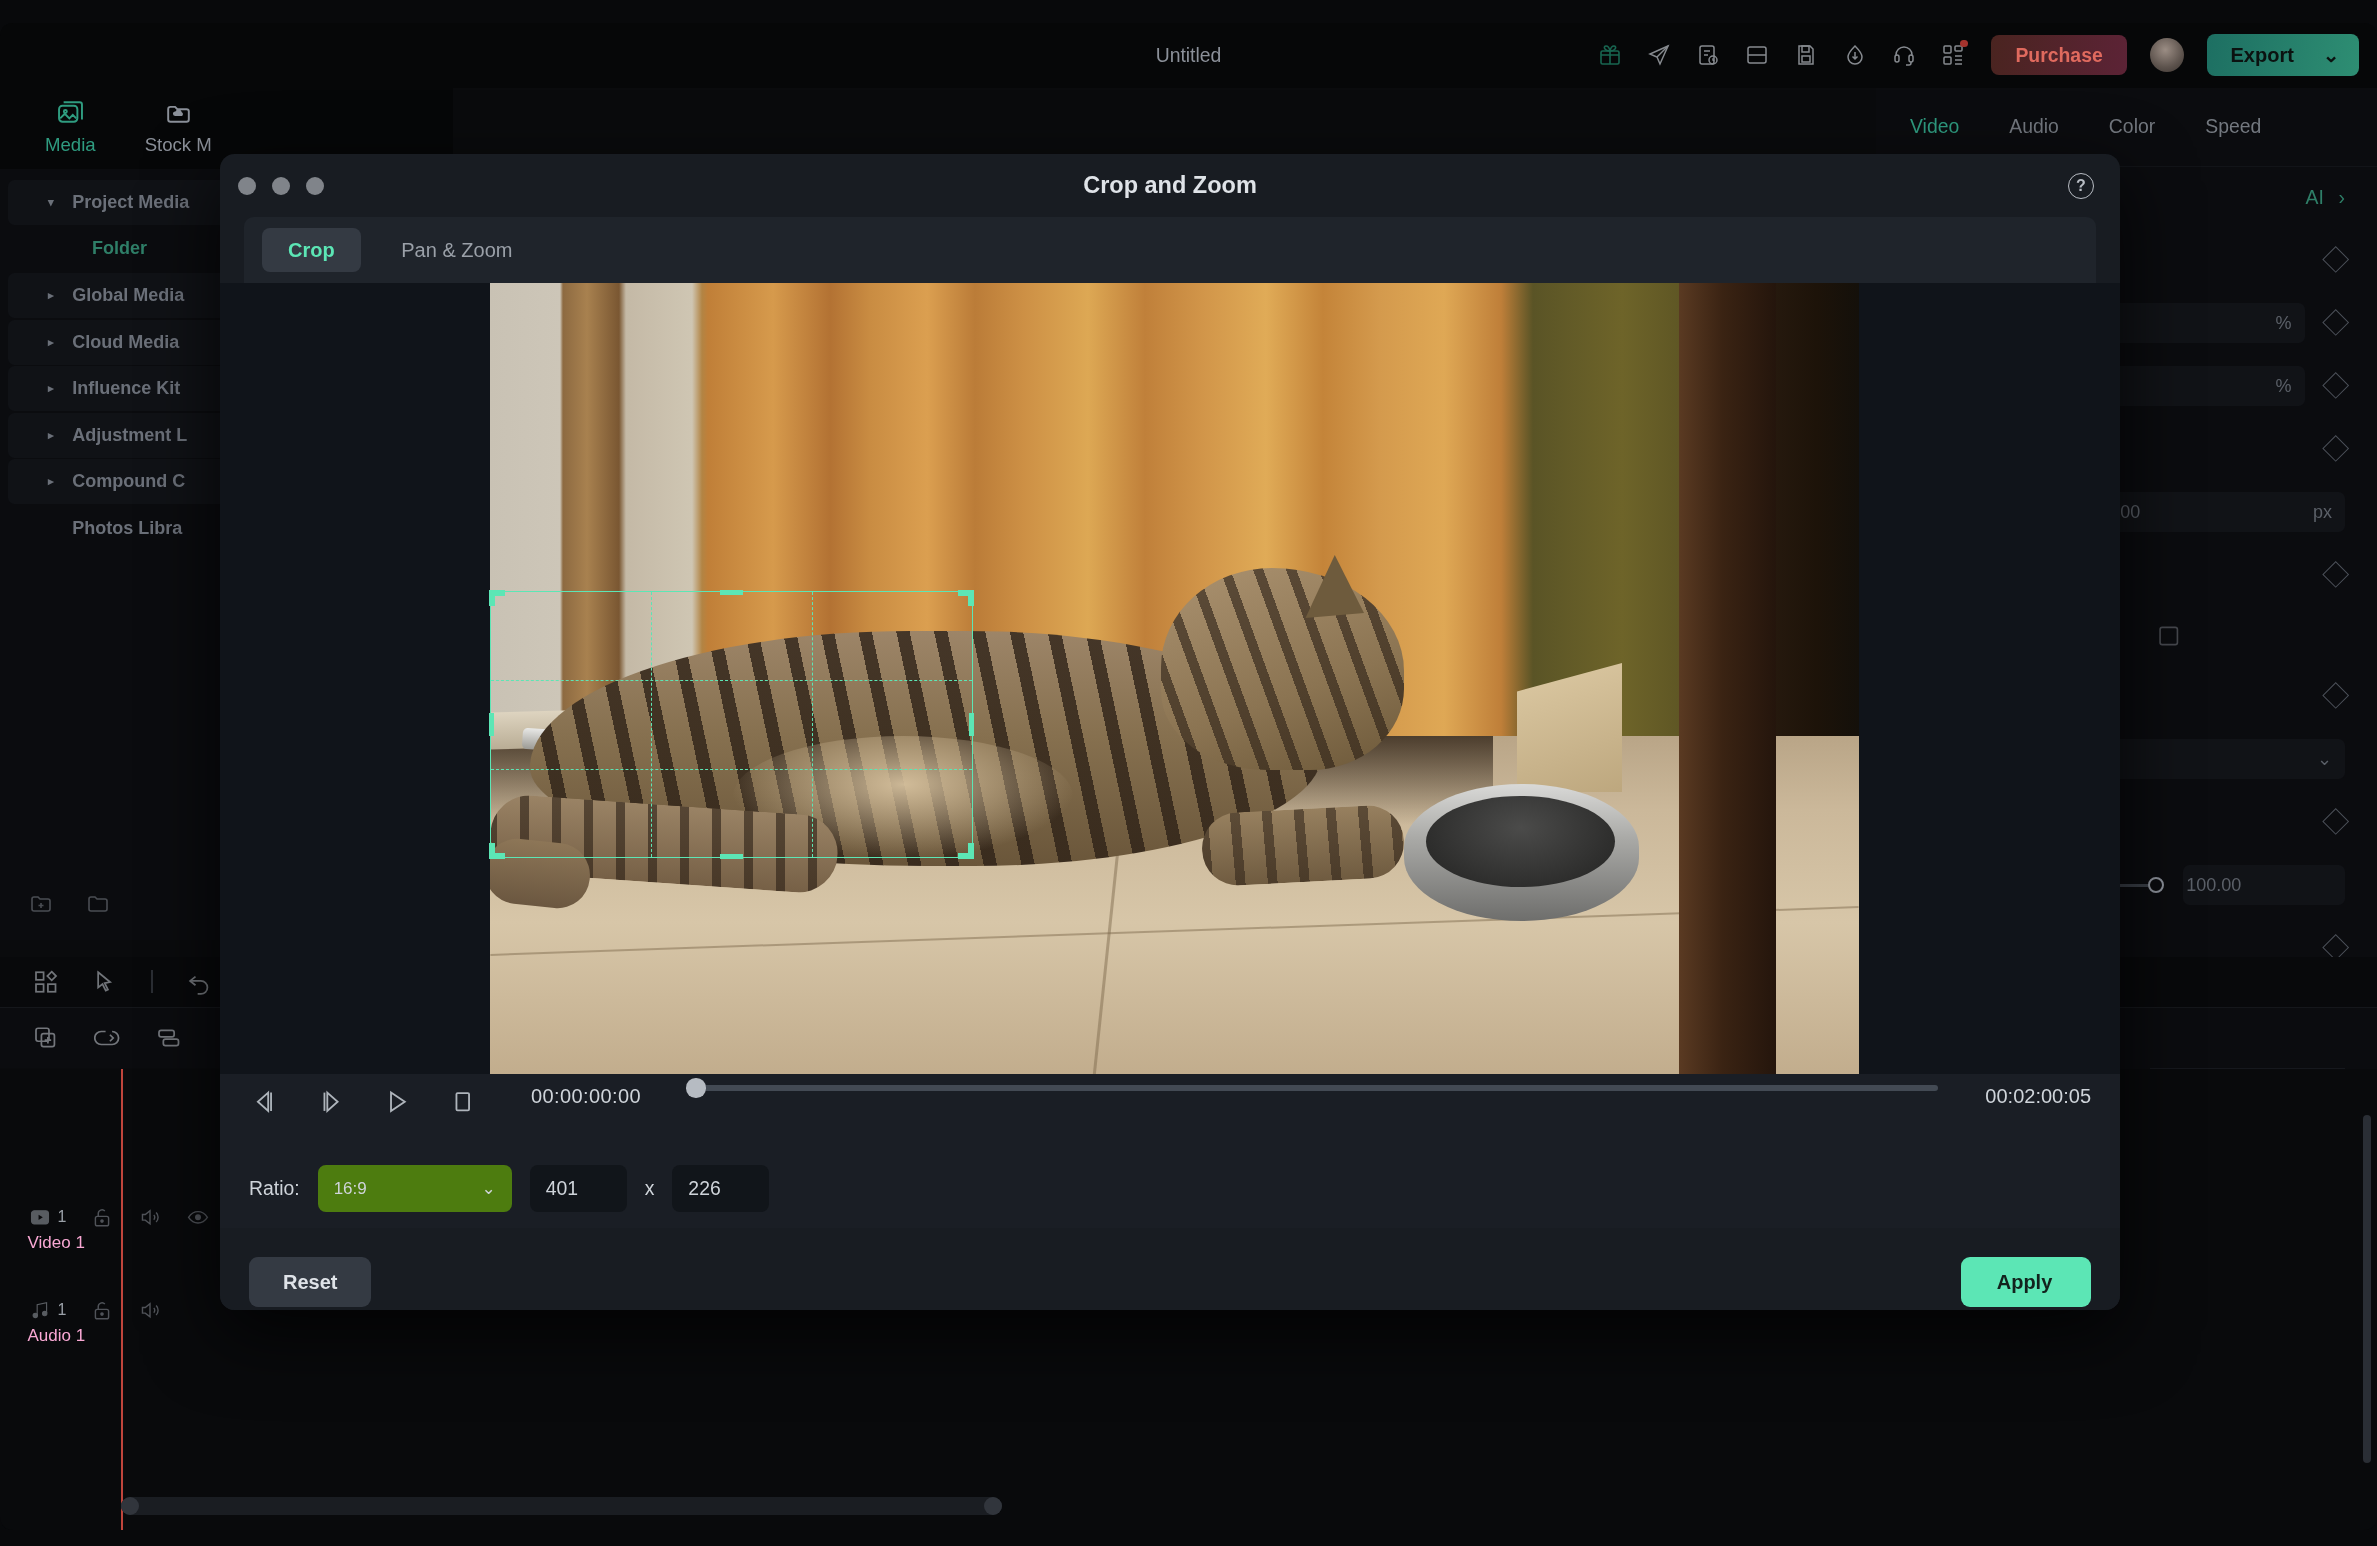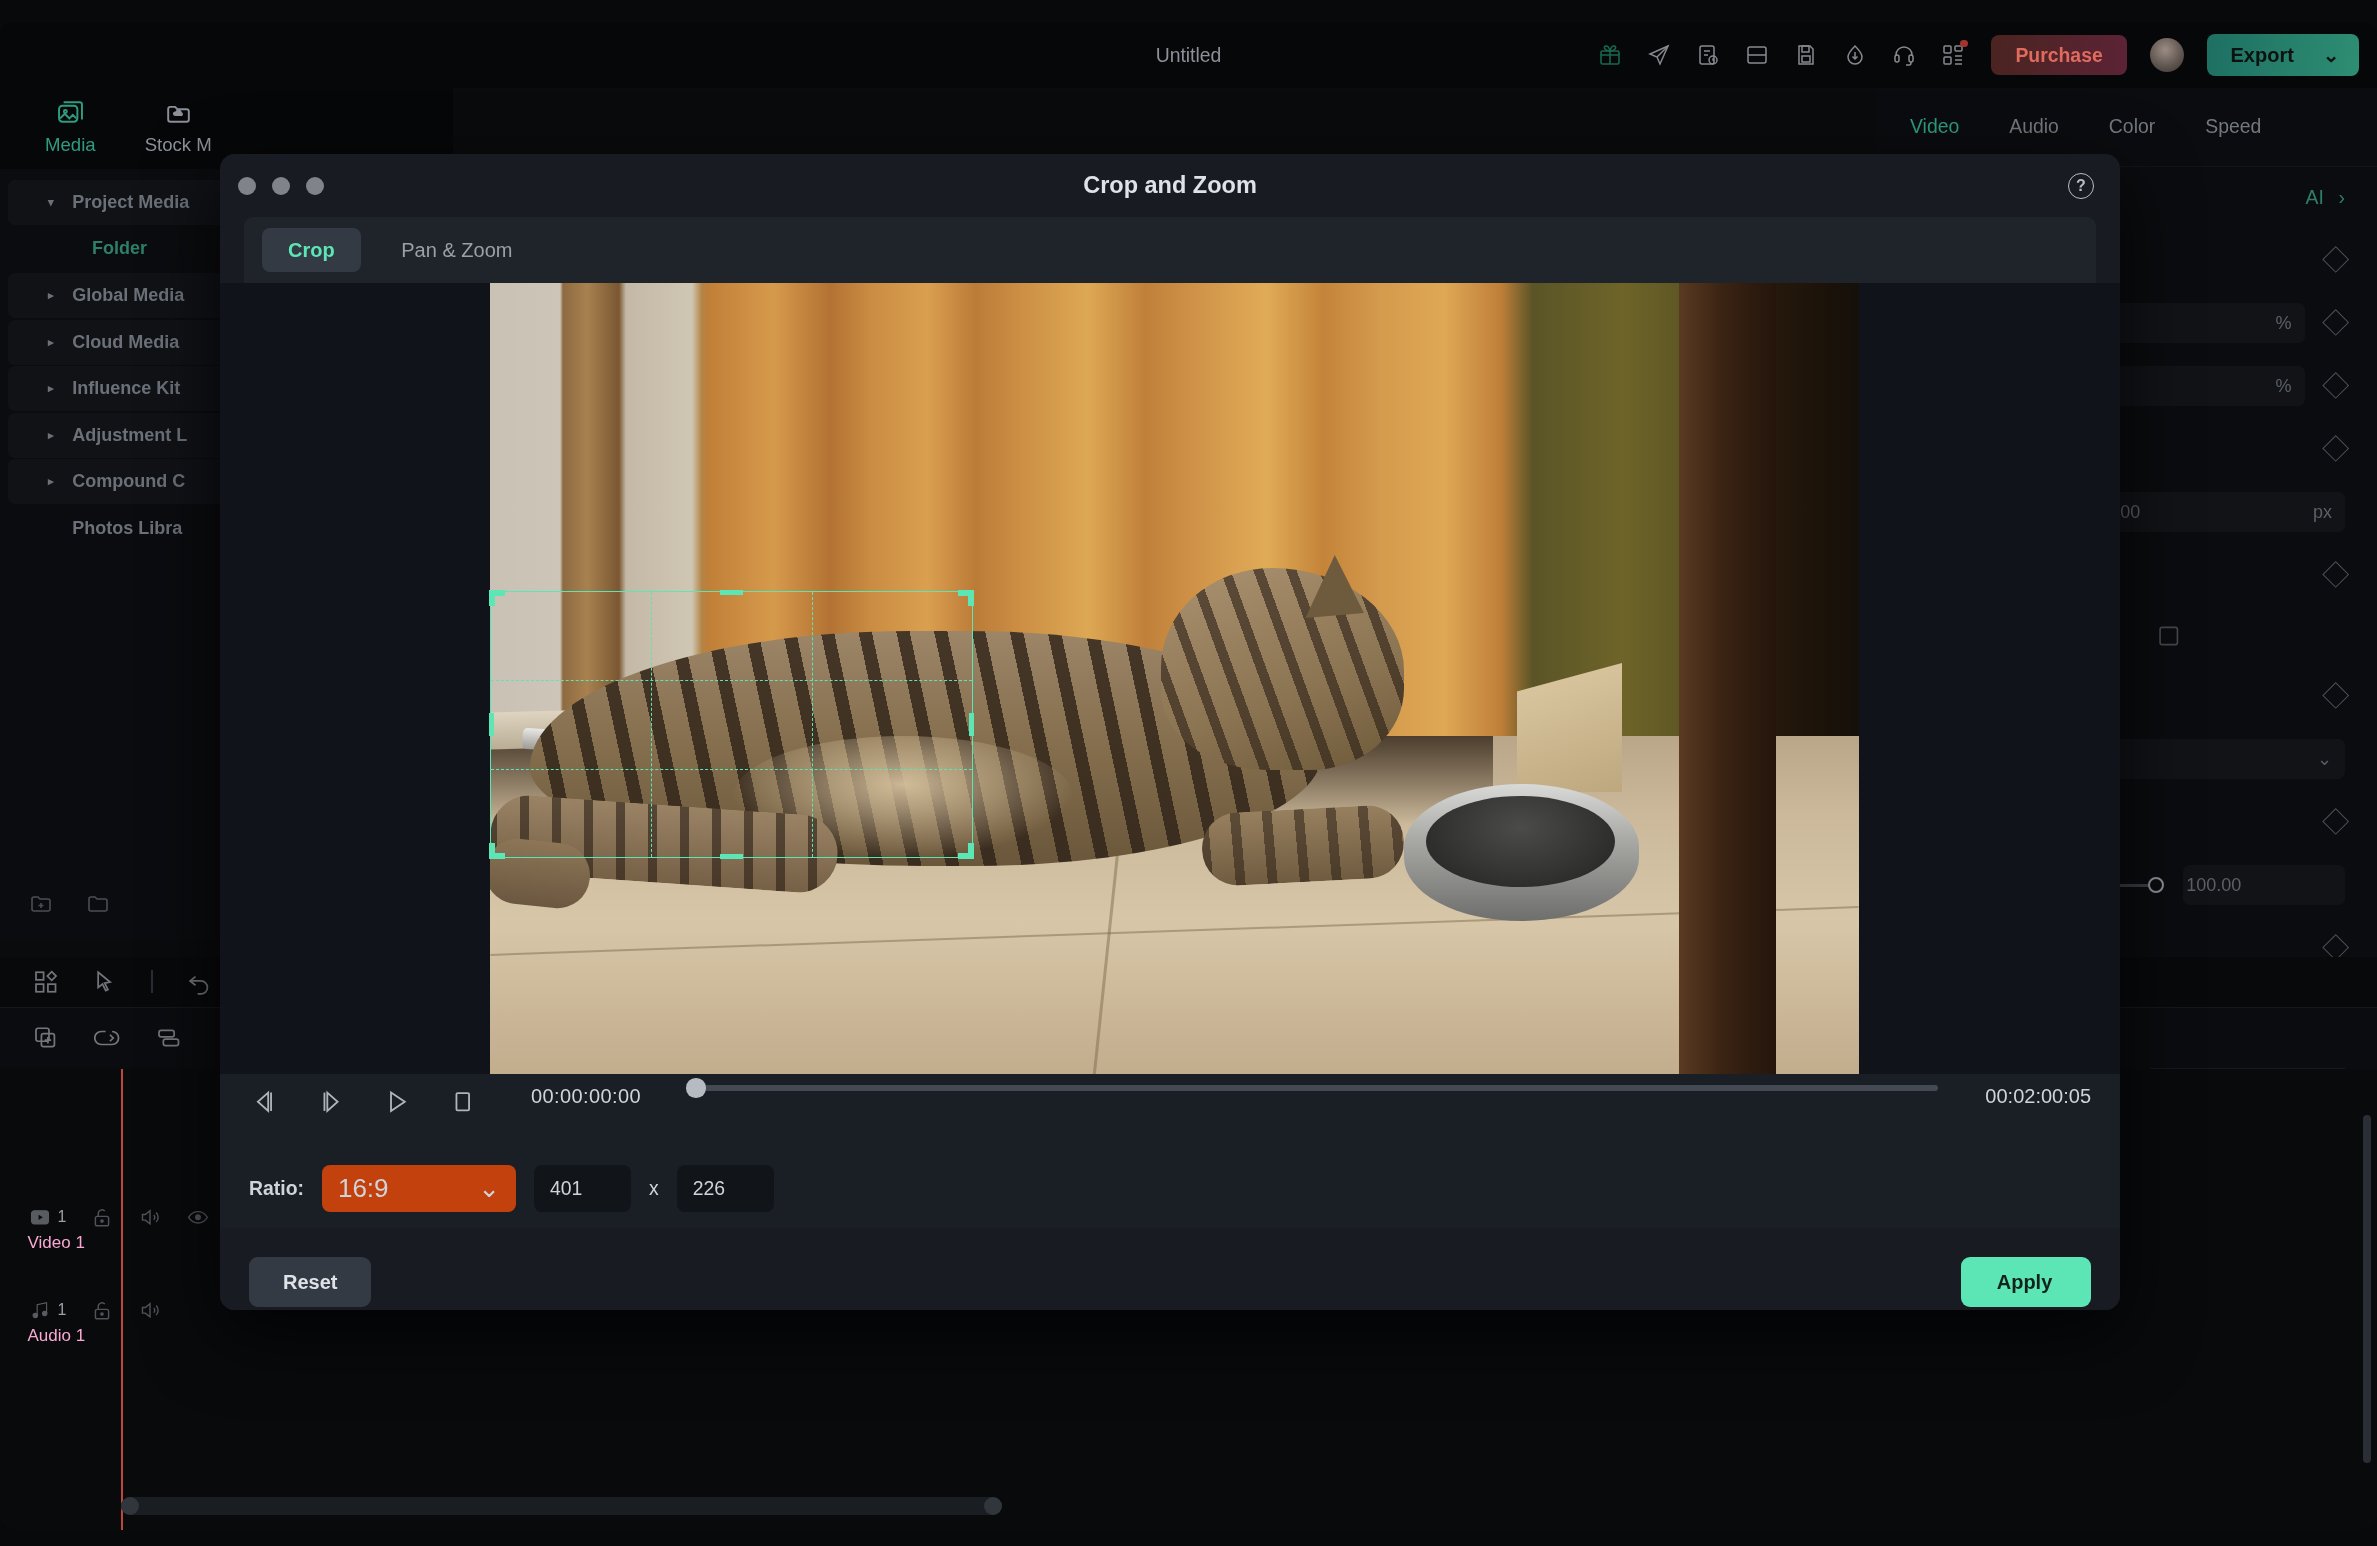--- a/index.html
+++ b/index.html
@@ -431,25 +431,25 @@
   .scrub-knob {
     position: absolute; left: -1.6px; width: 19.4px; height: 19.4px; border-radius: 50%;
     background: #b6bbc2;
   }
   .tc-right { font-size: 20px; color: #cfd4da; }
 
   .ratio-row {
     position: absolute; left: 29px; top: 86px; height: 57px;
     display: flex; align-items: center; gap: 18px;
   }
-  .ratio-label { font-size: 19.4px; color: #cfd4da; font-weight: bold; }
+  .ratio-label { font-size: 19.4px; color: #cfd4da; }
   .select {
-    width: 194px; height: 47px; border-radius: 8px; background: #c2410c;
+    width: 194px; height: 47px; border-radius: 8px; background: #4d7c0f;
     display: flex; align-items: center; justify-content: space-between;
-    padding: 0 16px; font-size: 26px; color: #cfd4da;
+    padding: 0 16px; font-size: 17px; color: #cfd4da;
   }
   .numfield {
     width: 97px; height: 47px; border-radius: 8px; background: #11151a;
     display: flex; align-items: center; padding-left: 16px;
     font-size: 19.4px; color: #cfd4da;
   }
   .x-lbl { font-size: 19.4px; color: #cfd4da; }
 
   .dlg-footer {
     position: relative; height: 146px; background: #181c22;

